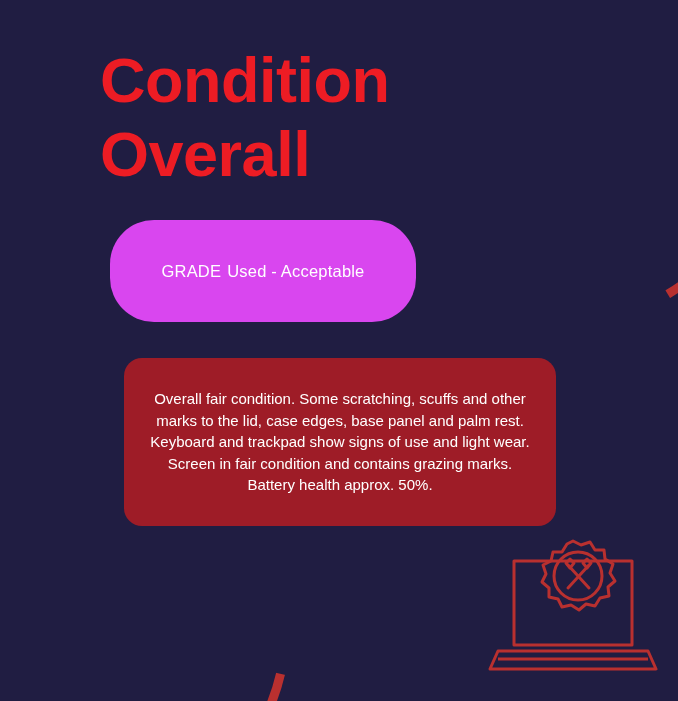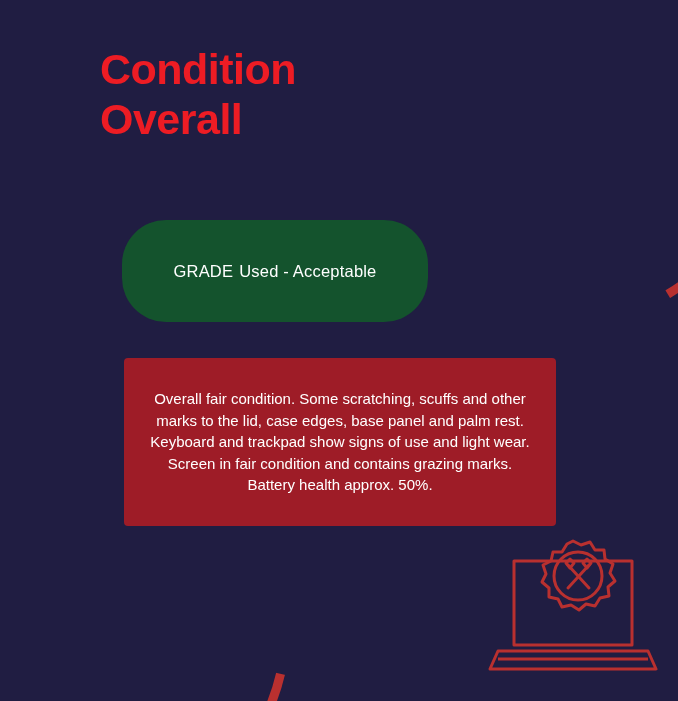--- a/index.html
+++ b/index.html
@@ -47,34 +47,34 @@
     transform: rotate(-32deg);
   }
 
   
   .title {
     position: absolute;
     top: 44px;
     left: 100px;
     width: 420px;
     color: #ed1c24;
-    font-size: 43px;
+    font-size: 63px;
     line-height: 1.17;
     font-weight: bold;
     letter-spacing: -0.5px;
   }
 
   
   .grade-pill {
     position: absolute;
     top: 220px;
-    left: 122px;
+    left: 110px;
     width: 306px;
     height: 102px;
-    background: #14532d;
+    background: #d946ef;
     border-radius: 44px;
     display: flex;
     align-items: center;
     justify-content: center;
     box-sizing: border-box;
     padding: 0 18px;
   }
   .grade-text {
     color: #ffffff;
     font-size: 16.5px;
@@ -86,21 +86,21 @@
   }
 
   
   .desc-card {
     position: absolute;
     top: 358px;
     left: 124px;
     width: 432px;
     height: 168px;
     background: #9e1c27;
-    border-radius: 4px;
+    border-radius: 18px;
     display: flex;
     align-items: center;
     justify-content: center;
     box-sizing: border-box;
     padding: 14px 26px;
   }
   .desc-text {
     color: #ffffff;
     font-size: 15px;
     line-height: 1.43;

